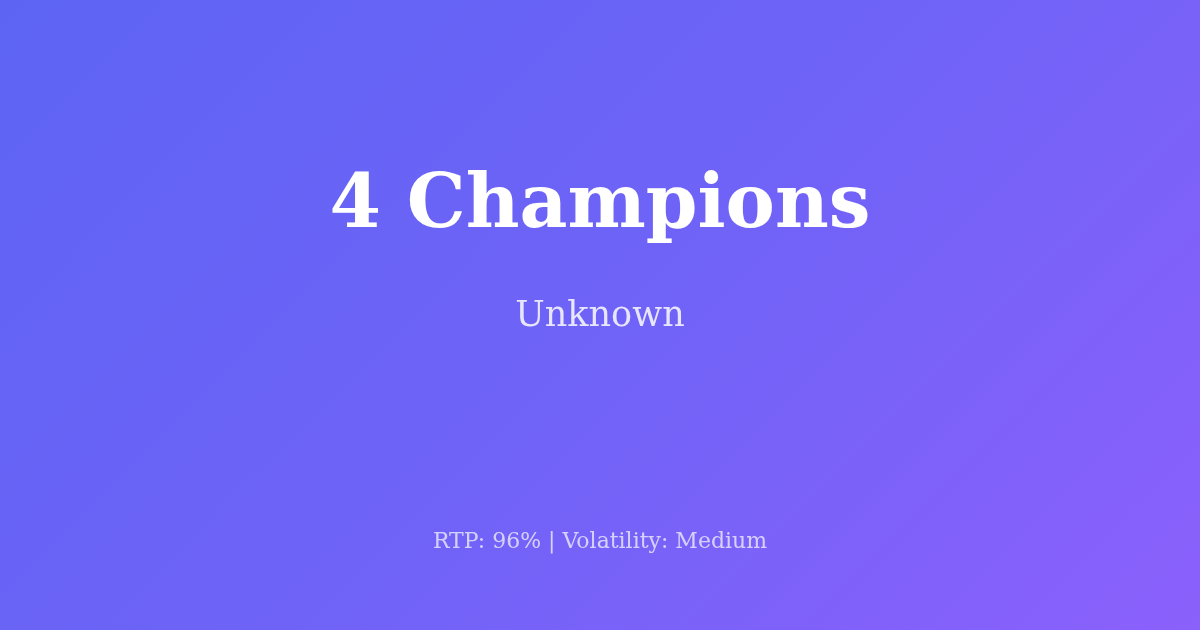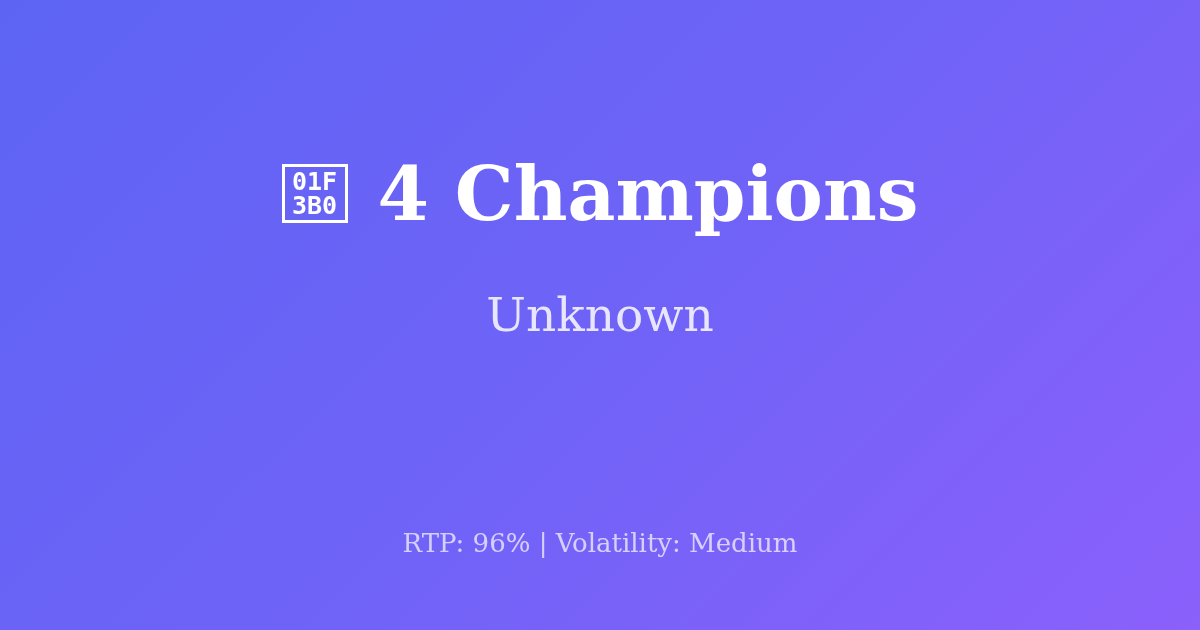--- a/index.html
+++ b/index.html
@@ -78,55 +78,51 @@
     font-size: 74px;
     font-weight: 700;
     color: #ffffff;
     letter-spacing: 0px;
     white-space: nowrap;
     margin: 0;
   }
 
   .game-provider {
     font-family: "DejaVu Serif", "Liberation Serif", serif;
-    font-size: 47px;
+    font-size: 35px;
     font-weight: 400;
     color: rgba(255, 255, 255, 0.84);
     margin: 0;
     margin-top: 56px;
     white-space: nowrap;
   }
 
   
   .card-meta {
     position: absolute;
     left: 0;
     right: 0;
     top: 528px;
     text-align: center;
     font-family: "DejaVu Serif", "Liberation Serif", serif;
-    font-size: 26px;
+    font-size: 22px;
     font-weight: 400;
     color: rgba(255, 255, 255, 0.70);
     white-space: nowrap;
   }
 </style>
 </head>
 <body>
 
 <div class="og-card">
 
   <div class="card-body">
 
     <div class="title-row">
 
-      <span class="tofu-glyph">
-        <span class="tofu-row">01F</span>
-        <span class="tofu-row">3B0</span>
-      </span>
 
       <h1 class="game-title">4 Champions</h1>
 
     </div>
 
     <div class="game-provider">Unknown</div>
 
   </div>
 
   <div class="card-meta">RTP: 96% | Volatility: Medium</div>

